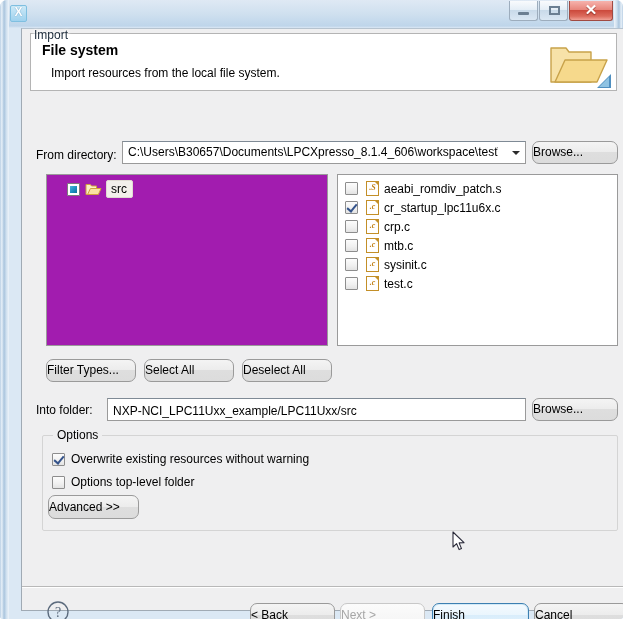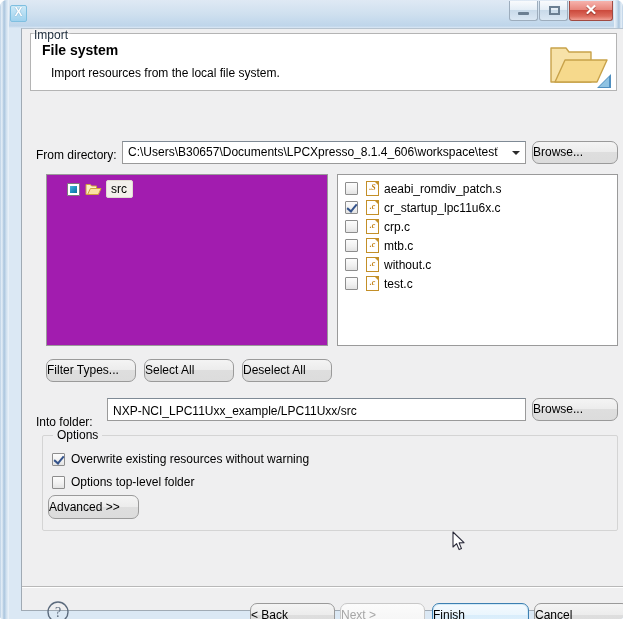--- a/index.html
+++ b/index.html
@@ -185,21 +185,21 @@
   }
 
   
   .field-label {
     position: absolute;
     font-size: 12px;
     color: #000000;
     white-space: nowrap;
   }
   #lbl-from-directory { left: 14px; top: 119px; }
-  #lbl-into-folder   { left: 14px; top: 374px; margin-top: 12px; }
+  #lbl-into-folder   { left: 14px; top: 374px; }
 
   
   #combo-directory {
     position: absolute;
     left: 100px; top: 112px;
     width: 404px; height: 23px;
     background: #ffffff;
     border: 1px solid #9a9a9a;
     border-top-color: #7f8a95;
     box-sizing: border-box;
@@ -564,21 +564,21 @@
           </span>
           <span class="list-label">mtb.c</span>
         </div>
         <div class="list-row">
           <div class="cb"></div>
           <span class="file-glyph">
             <span class="page"></span>
             <span class="corner"></span>
             <span class="ext">.c</span>
           </span>
-          <span class="list-label">without.c</span>
+          <span class="list-label">sysinit.c</span>
         </div>
         <div class="list-row">
           <div class="cb"></div>
           <span class="file-glyph">
             <span class="page"></span>
             <span class="corner"></span>
             <span class="ext">.c</span>
           </span>
           <span class="list-label">test.c</span>
         </div>

